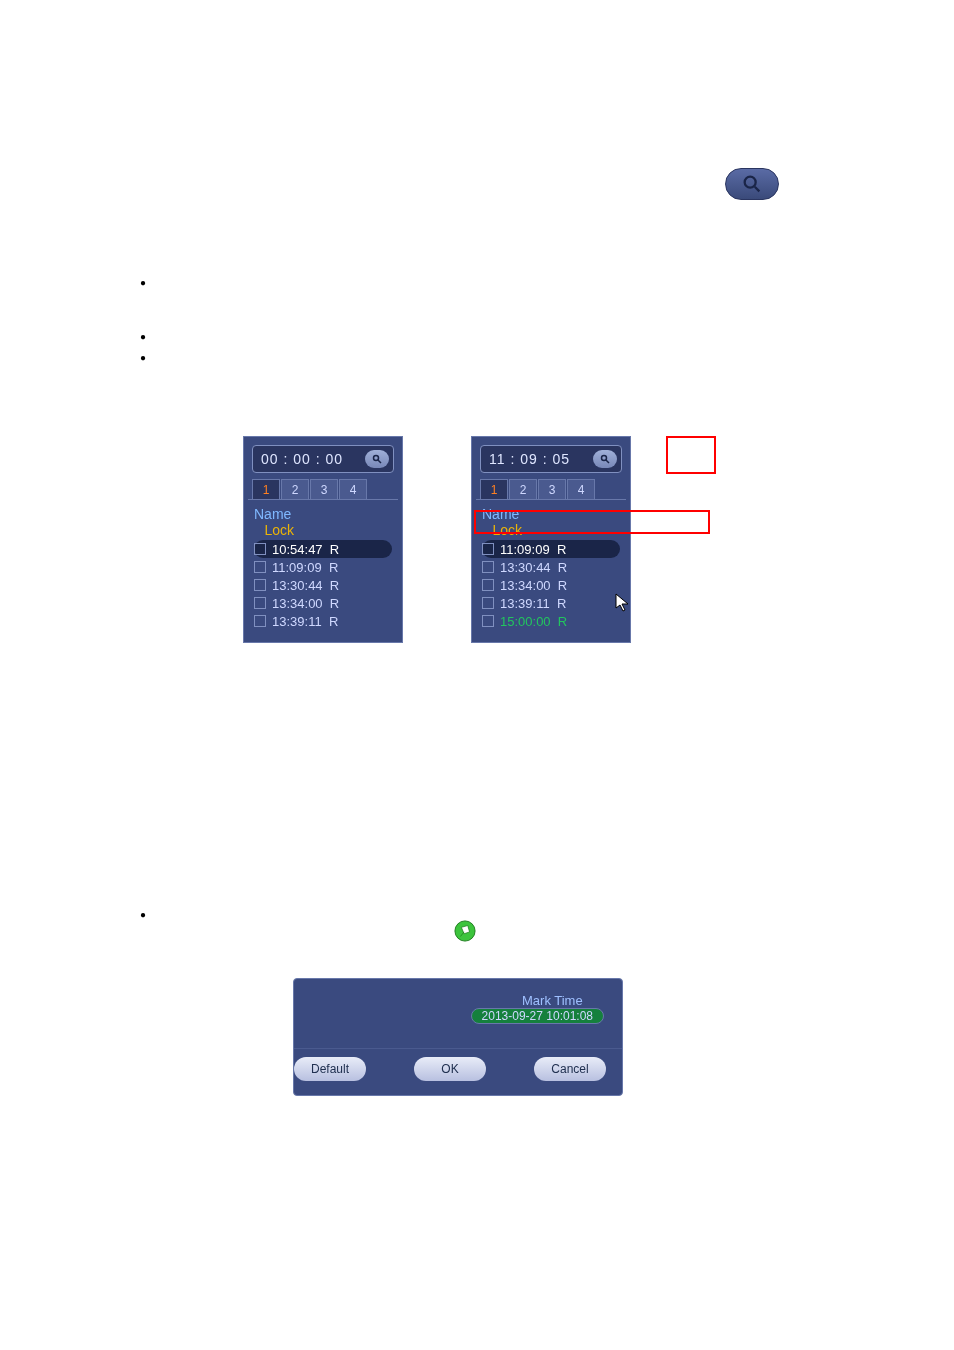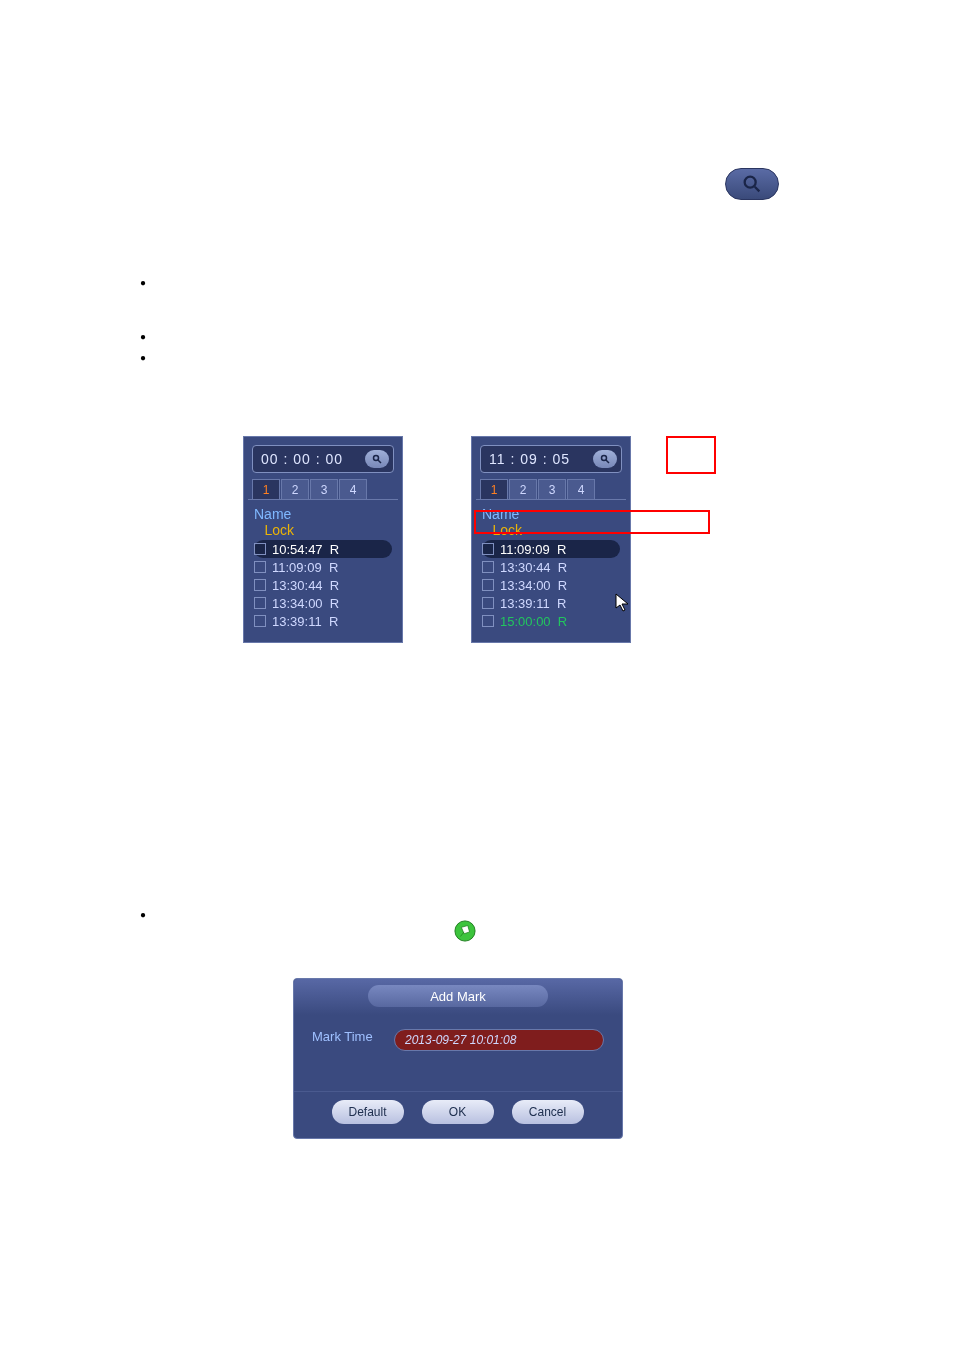--- a/index.html
+++ b/index.html
@@ -40,24 +40,24 @@
     
     .red-box1 { position: absolute; top: 436px; left: 666px; width: 50px; height: 38px; border: 2px solid #ff0000; }
     .red-box2 { position: absolute; top: 510px; left: 474px; width: 236px; height: 24px; border: 2px solid #ff0000; }
     
     .mark-icon { position: absolute; top: 920px; left: 454px; width: 22px; height: 22px; }
     
     .dialog { position: absolute; top: 978px; left: 293px; width: 330px; background: #3a4a7f; border: 1px solid #6878aa; border-radius: 4px; }
     .dialog-title-wrap { padding: 6px 0 8px 0; background: linear-gradient(to bottom, #5868a5, #3a4a7f); border-radius: 4px 4px 0 0; }
     .dialog-title { margin: 0 auto; width: 180px; height: 22px; background: linear-gradient(to bottom, #7888c0, #5868a0); border-radius: 11px; display: flex; align-items: center; justify-content: center; color: #fff; font-size: 13px; }
     .dialog-body { padding: 14px 18px 14px 18px; }
-    .d-row { display: flex; align-items: flex-start; margin-bottom: 10px; }
+    .d-row { display: flex; align-items: flex-end; margin-bottom: 10px; flex-direction: column; }
     .d-label { width: 82px; color: #9fc0ff; font-size: 13px; }
-    .d-input { flex: 1; height: 22px; background: #7f1d1d; border: 1px solid #6878aa; border-radius: 11px; color: #cfd8ff; font-size: 12px; padding: 0 10px; display: flex; align-items: center; font-style: italic; }
-    .dialog-footer { display: flex; justify-content: center; gap: 18px; padding: 8px 1px 14px 0; border-top: 1px solid #4a5a8f; margin-top: 16px; }
+    .d-input { flex: 1; height: 22px; background: #15803d; border: 1px solid #6878aa; border-radius: 11px; color: #cfd8ff; font-size: 12px; padding: 0 10px; display: flex; align-items: center; }
+    .dialog-footer { display: flex; justify-content: space-between; gap: 18px; padding: 8px 16px 14px 0; border-top: 1px solid #4a5a8f; }
     .d-btn { width: 72px; height: 24px; background: linear-gradient(to bottom, #e8ecf8, #b8c0e0); border-radius: 12px; display: flex; align-items: center; justify-content: center; font-size: 12px; color: #203050; cursor: pointer; }
     
     .cursor { position: absolute; top: 593px; left: 615px; }
     
     .content-wrap { position: relative; width: 954px; height: 1350px; }
   </style>
 </head>
 <body>
 
 <div class="content-wrap">
@@ -140,23 +140,20 @@
   <svg class="cursor" width="16" height="20" viewBox="0 0 16 20">
     <path d="M1 1 L1 15 L5 12 L8 18 L10 17 L7 11 L13 11 Z" fill="#fff" stroke="#000" stroke-width="1"></path>
   </svg>
 
   <svg class="mark-icon" viewBox="0 0 24 24">
     <circle cx="12" cy="12" r="11" fill="#3cc43c" stroke="#1a7a1a" stroke-width="1"></circle>
     <path d="M8 8 L15 6 L17 13 L11 15 Z M11 13 L7 18" fill="#fff" stroke="#1a7a1a" stroke-width="0.8"></path>
   </svg>
 
   <div class="dialog">
-    <div class="dialog-title-wrap">
-      <div class="dialog-title">Add Mark</div>
-    </div>
     <div class="dialog-body">
       <div class="d-row">
         <span class="d-label">Mark Time</span>
         <span class="d-input">
             <span>2013-09-27 10:01:08</span>
           </span>
       </div>
     </div>
     <div class="dialog-footer">
       <div class="d-btn">Default</div>

